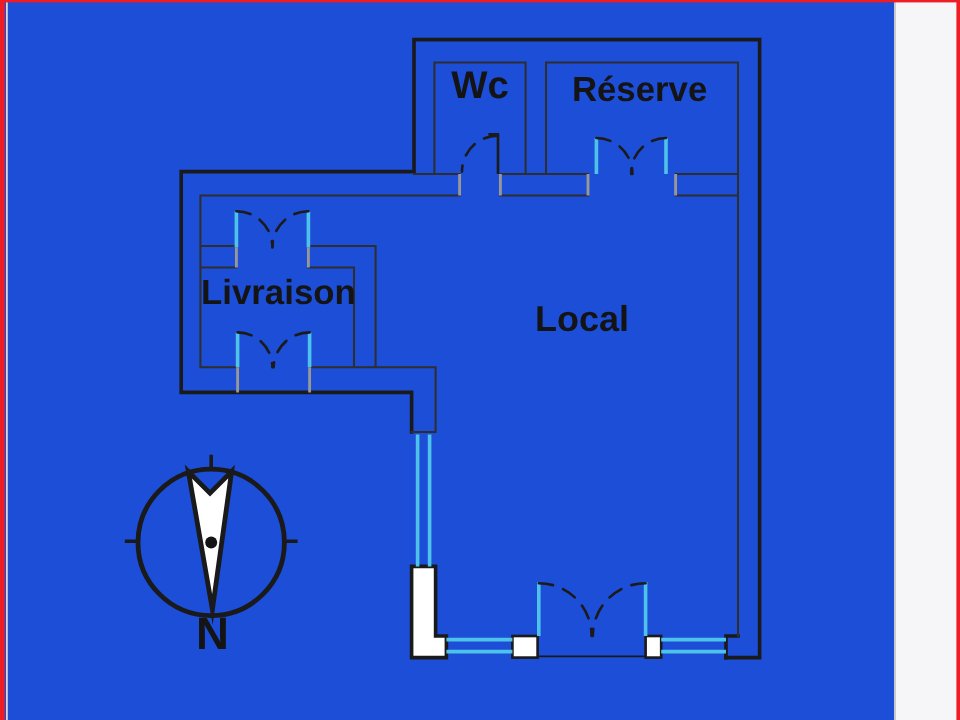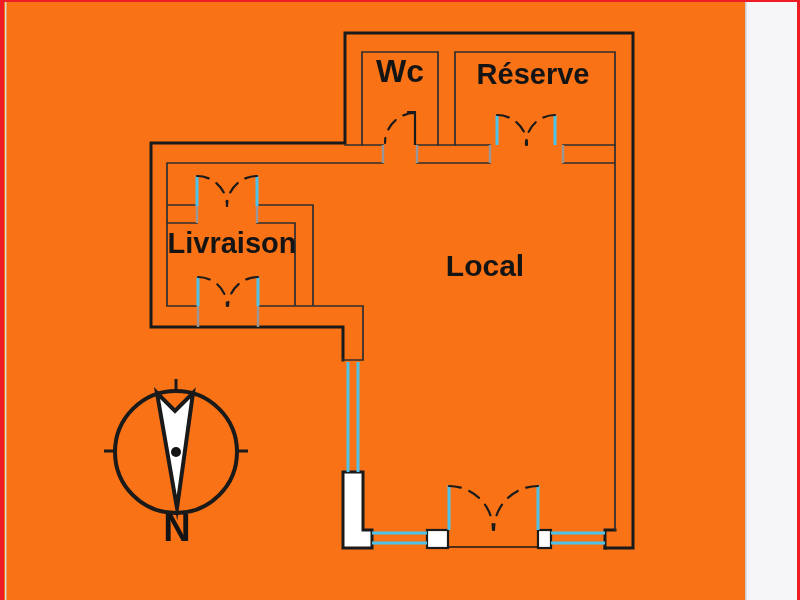--- a/index.html
+++ b/index.html
@@ -1,16 +1,16 @@
 <!DOCTYPE html>
 <html><head>
 <meta charset="utf-8">
 <style>
   html,body{margin:0;padding:0;background:#ffffff;}
-  #screen{position:relative;width:800px;height:600px;overflow:hidden;background:#f97316;
+  #screen{position:relative;width:800px;height:600px;overflow:hidden;background:#1d4ed8;
           font-family:"Liberation Sans", sans-serif;}
   svg{position:absolute;left:0;top:0;}
   text{font-family:"Liberation Sans", sans-serif;font-weight:700;fill:#141414;}
   .wall-thick{fill:none;stroke-width:3;stroke-linecap:square;stroke-linejoin:miter;}
   .wall-thin{fill:none;stroke:#2e2e2e;stroke-width:1.7;stroke-linecap:square;}
   .jamb{fill:none;stroke-width:2.4;stroke-linecap:butt;}
   .glz{fill:none;stroke-width:3;stroke-linecap:butt;}
   .arc{fill:none;stroke:#1b1b1b;stroke-width:2.2;stroke-dasharray:12 9;stroke-linecap:round;}
   .pier{fill:#ffffff;stroke:#1b1b1b;stroke-width:2.2;}
 </style>

